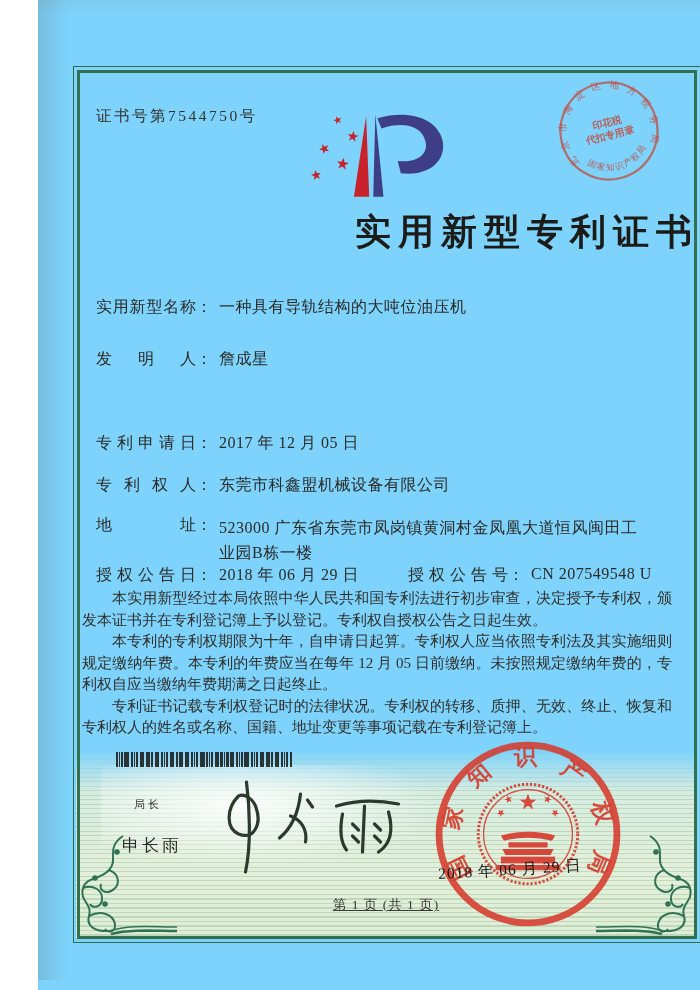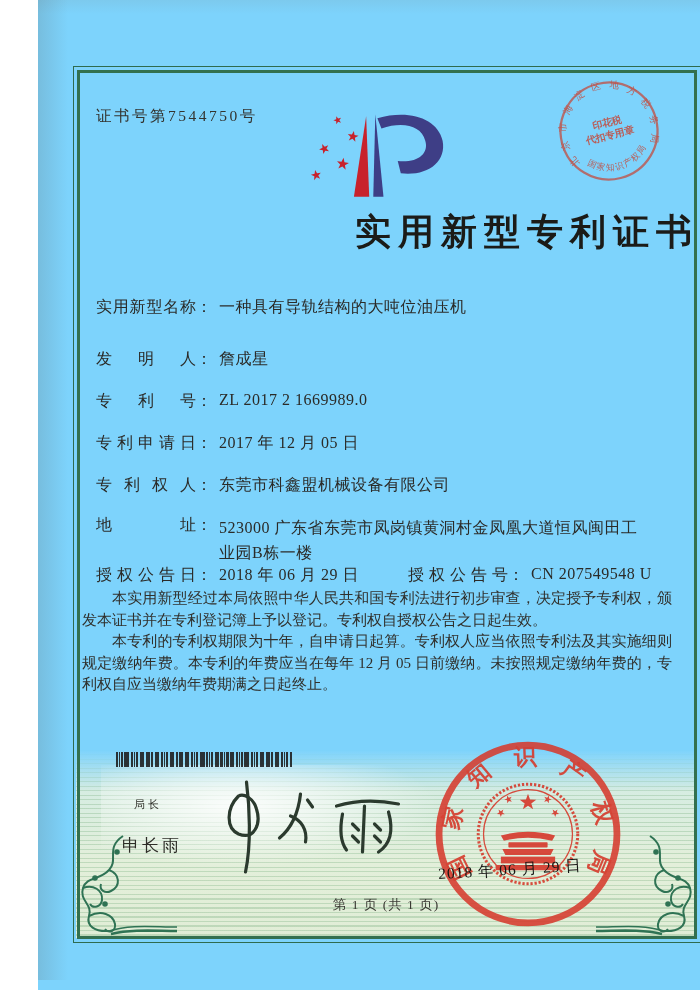--- a/index.html
+++ b/index.html
@@ -48,21 +48,21 @@
   .autograph{position:absolute;left:168px;top:776px;width:205px;height:100px;z-index:4;}
   .seal{position:absolute;left:392px;top:736px;width:196px;height:196px;z-index:5;opacity:.95;}
   .seal-date{position:absolute;left:400px;top:858px;width:200px;font-size:15.5px;letter-spacing:1px;
     color:#161614;transform:rotate(-3.5deg);z-index:6;}
   .tax-stamp{position:absolute;left:518px;top:78px;width:106px;height:106px;
     transform:rotate(-14deg);opacity:.92;z-index:4;}
   .ornament{position:absolute;width:112px;height:104px;z-index:4;}
   .orn-left{left:27px;top:834px;}
   .orn-right{left:558px;top:834px;}
   .footer{position:absolute;left:35px;top:896px;width:626px;text-align:center;
-    font-size:13.5px;letter-spacing:1px;color:#3a3a34;z-index:4;}
+    font-size:13.5px;letter-spacing:1px;color:#3a3a34;z-index:4;text-decoration:underline;}
 </style>
 </head>
 <body>
 
 <div class="paper">
 
   <div class="left-shade"></div>
   <div class="top-shade"></div>
 
   <div class="band"></div>
@@ -107,23 +107,20 @@
   </svg>
 
   <div class="title">实用新型专利证书</div>
 
   <div class="row" style="top:349px">
     <span class="flabel">发明人</span><span class="colon">：</span><span class="fval">詹成星</span>
   </div>
   <div class="row" style="top:297px">
     <span class="flabel">实用新型名称</span><span class="colon">：</span><span class="fval">一种具有导轨结构的大吨位油压机</span>
   </div>
-  <div class="row" style="top:391px">
-    <span class="flabel">专利号</span><span class="colon">：</span><span class="fval">ZL 2017 2 1669989.0</span>
-  </div>
   <div class="row" style="top:433px">
     <span class="flabel">专利申请日</span><span class="colon">：</span><span class="fval">2017 年 12 月 05 日</span>
   </div>
   <div class="row" style="top:475px">
     <span class="flabel">专利权人</span><span class="colon">：</span><span class="fval">东莞市科鑫盟机械设备有限公司</span>
   </div>
   <div class="row" style="top:515px">
     <span class="flabel">地址</span><span class="colon">：</span><span class="addr-val">523000 广东省东莞市凤岗镇黄洞村金凤凰大道恒风闽田工业园B栋一楼</span>
   </div>
   <div class="row" style="top:565px">
@@ -131,20 +128,21 @@
       <span class="flabel">授权公告日</span><span class="colon">：</span><span class="fval">2018 年 06 月 29 日</span>
     </span>
     <span class="pair2">
       <span class="flabel">授权公告号</span><span class="colon">：</span><span class="fval">CN 207549548 U</span>
     </span>
   </div>
 
   <div class="paras">
     <p>本实用新型经过本局依照中华人民共和国专利法进行初步审查，决定授予专利权，颁发本证书并在专利登记簿上予以登记。专利权自授权公告之日起生效。</p>
     <p>本专利的专利权期限为十年，自申请日起算。专利权人应当依照专利法及其实施细则规定缴纳年费。本专利的年费应当在每年 12 月 05 日前缴纳。未按照规定缴纳年费的，专利权自应当缴纳年费期满之日起终止。</p>
+    <p>专利证书记载专利权登记时的法律状况。专利权的转移、质押、无效、终止、恢复和专利权人的姓名或名称、国籍、地址变更等事项记载在专利登记簿上。</p>
   </div>
 
   <div class="barcode"></div>
 
   <div class="signer-title">局长</div>
   <div class="signer-name">申长雨</div>
   <svg class="autograph" viewBox="0 0 200 100">
     <g fill="none" stroke="#2b3a2e" stroke-width="3.2" stroke-linecap="round" stroke-linejoin="round">
       <path d="M30 20 C 18 32 17 52 30 58 C 45 64 53 49 48 33 C 45 22 35 17 30 20 Z"></path>
       <path d="M38 6 C 41 30 43 68 37 96"></path>

